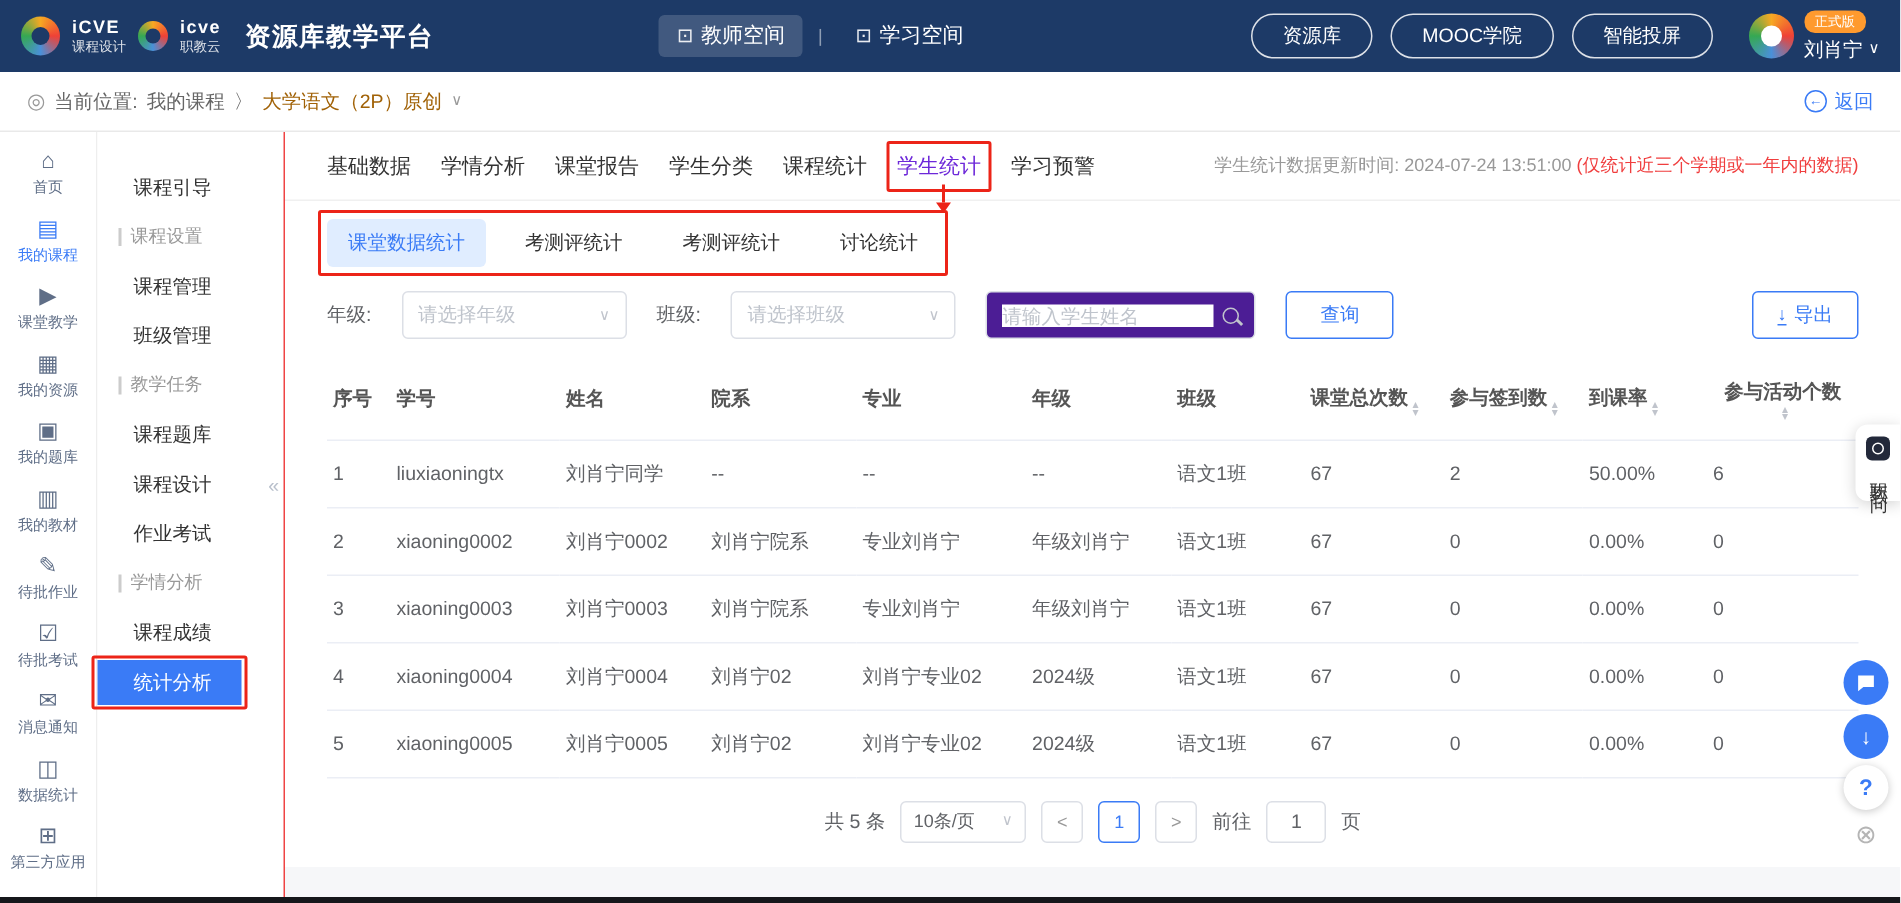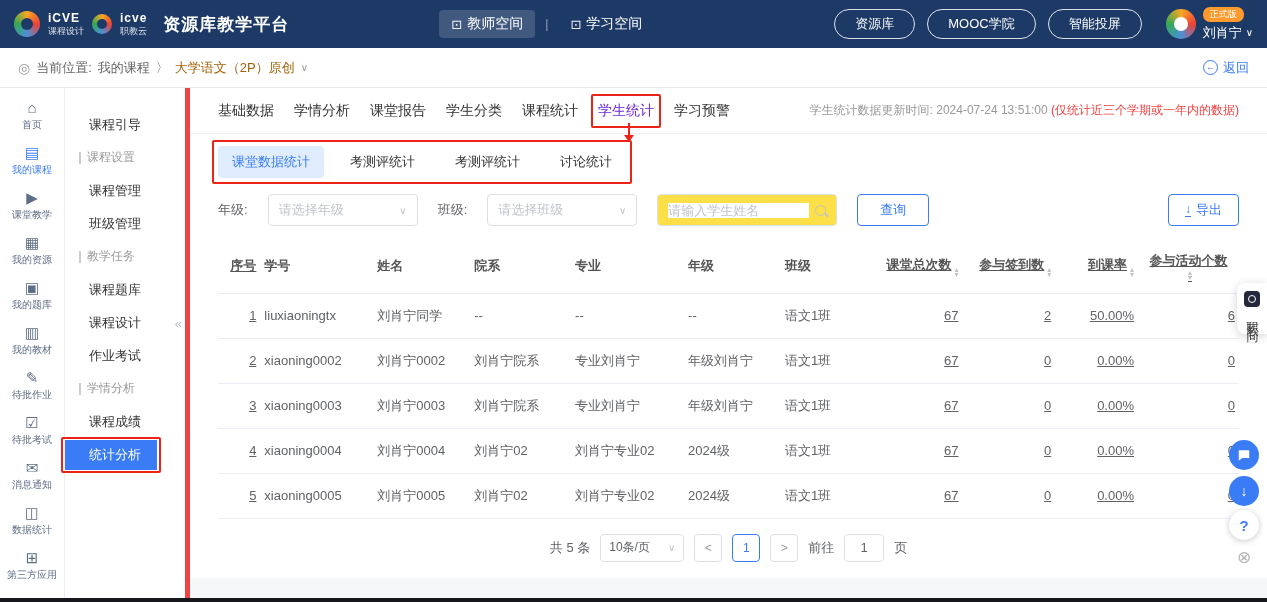--- a/index.html
+++ b/index.html
@@ -43,21 +43,21 @@
 
   
   .frame-body { display:flex; height:514px; position:relative; }
 
   .iconbar { width:65px; border-right:1px solid #eee; display:flex; flex-direction:column; padding-top:6px; background:#fff; flex:0 0 auto; }
   .icon-item { display:flex; flex-direction:column; align-items:center; padding:6px 0 7px; cursor:pointer; color:#5f6e87; }
   .icon-item .ic { font-size:15px; line-height:1; }
   .icon-item .lb { font-size:10px; margin-top:3px; white-space:nowrap; }
   .icon-item.active { color:#3a7bf6; }
 
-  .menubar { width:125px; border-right:5px solid #ef4444; padding-top:20px; position:relative; background:#fff; font-size:13px; flex:0 0 auto; }
+  .menubar { width:125px; border-right:1px solid #ef4444; padding-top:20px; position:relative; background:#fff; font-size:13px; flex:0 0 auto; }
   .menu-item { height:33px; line-height:33px; padding-left:24px; color:#333; cursor:pointer; white-space:nowrap; }
   .menu-section { height:33px; color:#999; font-size:12px; display:flex; align-items:center; gap:6px; padding-left:14px; white-space:nowrap; }
   .menu-section .bar { width:2px; height:12px; background:#ccc; display:inline-block; }
   .menu-item.active { background:#3a7bf6; color:#fff; width:calc(100% - 28px); height:30px; line-height:30px; margin:2px 0; position:relative; }
   .collapse { position:absolute; right:3px; top:228px; color:#b9c0cc; font-size:13px; cursor:pointer; }
 
   .frame { position:absolute; border:2px solid #ec2418; pointer-events:none; border-radius:2px; z-index:4; }
   .frame-menu { inset:-3px -4px; }
   .frame-tab { inset:-5px -7px; }
   .frame-subtabs { inset:-6px -6px; }
@@ -79,34 +79,34 @@
   .subtabs-row { padding:12px 28px 8px; }
   .subtabs { display:inline-flex; gap:12px; position:relative; }
   .subtab { font-size:13px; color:#333; padding:7px 14px; border-radius:4px; cursor:pointer; white-space:nowrap; }
   .subtab.active { background:#e0edff; color:#3a7bf6; }
 
   .filter-row { display:flex; align-items:center; gap:20px; padding:8px 28px 14px; font-size:13px; color:#606266; }
   .f-label { white-space:nowrap; }
   .sel { height:32px; border:1px solid #dcdfe6; border-radius:4px; display:flex; align-items:center; justify-content:space-between; padding:0 10px; width:150px; cursor:pointer; background:#fff; }
   .sel .ph { color:#bfc4cc; font-size:13px; white-space:nowrap; }
   .sel .sel-caret { color:#c0c4cc; font-size:10px; }
-  .input-wrap { height:32px; border:1px solid #dcdfe6; border-radius:4px; display:flex; align-items:center; padding:0 10px; width:180px; background:#fde047; }
+  .input-wrap { height:32px; border:1px solid #dcdfe6; border-radius:4px; display:flex; align-items:center; padding:0 10px; width:180px; background:#4c1d95; }
   .input-wrap input { border:none; outline:none; flex:1; font-size:13px; color:#333; font-family:inherit; min-width:0; }
   .input-wrap input::placeholder { color:#bfc4cc; }
   .mag { width:11px; height:11px; border:1.5px solid #c0c4cc; border-radius:50%; position:relative; margin-left:6px; flex:0 0 auto; }
   .mag::after { content:""; position:absolute; width:5px; height:1.5px; background:#c0c4cc; transform:rotate(45deg); right:-4px; bottom:-1px; }
   .btn-outline { height:32px; padding:0 22px; border:1px solid #3a7bf6; color:#3a7bf6; background:#fff; border-radius:4px; font-size:13px; cursor:pointer; font-family:inherit; white-space:nowrap; }
   .export-btn { margin-left:auto; padding:0 16px; display:flex; align-items:center; gap:5px; }
   .export-ic { font-size:12px; border-bottom:1.5px solid currentColor; line-height:1; padding-bottom:1px; }
 
   .table-wrap { padding:0 28px; }
   table { width:100%; border-collapse:collapse; table-layout:fixed; }
   th { font-size:13px; color:#555; font-weight:bold; padding:13px 4px; border-bottom:1px solid #ebeef5; text-align:left; white-space:nowrap; }
   td { font-size:13px; color:#606266; padding:13px 4px; border-bottom:1px solid #ebeef5; text-align:left; overflow:hidden; white-space:nowrap; }
-  .c { text-align:right;text-decoration:underline; }
+  .c { text-align:left; }
   .sort { display:inline-flex; flex-direction:column; vertical-align:-3px; margin-left:3px; }
   .sort span { font-size:8px; line-height:5px; color:#c0c4cc; }
   .th-stack { display:flex; flex-direction:column; align-items:center; gap:1px; white-space:normal; line-height:1.2; }
 
   .pagination { display:flex; align-items:center; justify-content:center; gap:10px; padding:15px 0 10px; font-size:13px; color:#606266; }
   .sel.small { width:84px; height:28px; padding:0 8px; }
   .sel.small .ph { color:#606266; font-size:12px; }
   .pg-btn { width:28px; height:28px; border:1px solid #dcdfe6; border-radius:4px; display:flex; align-items:center; justify-content:center; color:#999; cursor:pointer; background:#fff; font-size:12px; }
   .pg-btn.pg-cur { border-color:#3a7bf6; color:#3a7bf6; }
   .goto-input { width:40px; height:28px; border:1px solid #dcdfe6; border-radius:4px; text-align:center; font-size:13px; color:#606266; outline:none; font-family:inherit; }

